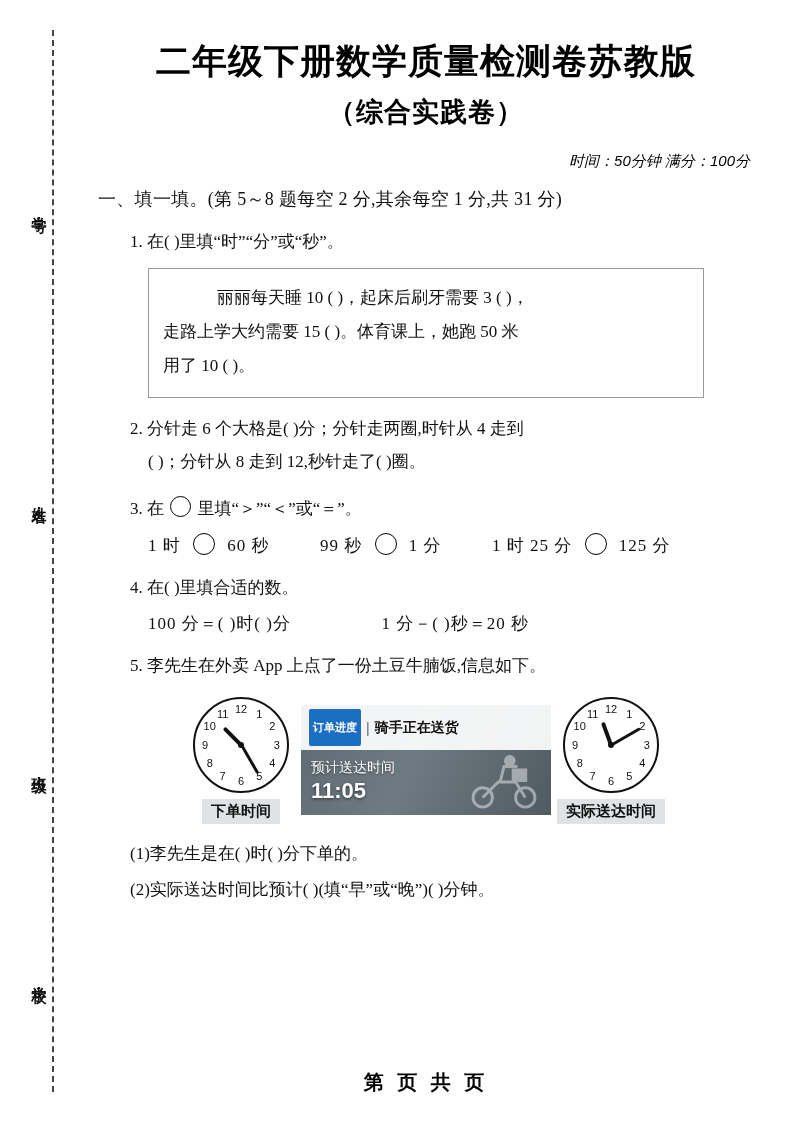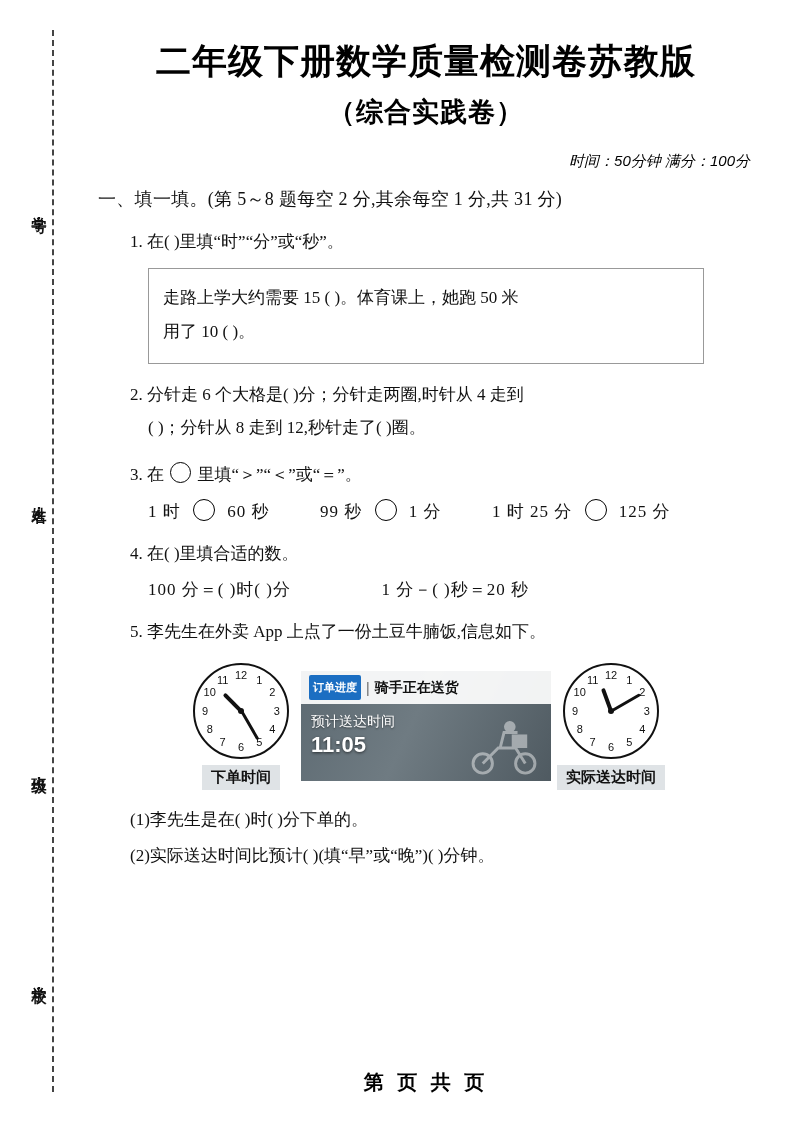--- a/index.html
+++ b/index.html
@@ -241,21 +241,21 @@
     font-weight: bold;
     padding: 4px 8px;
     display: flex;
     align-items: center;
     gap: 5px;
   }
   .phone-card .topbar .badge {
     background: #1b6ec2;
     color: #fff;
     font-size: 11px;
-    padding: 5px 4px;
+    padding: 11px 4px;
     border-radius: 2px;
   }
   .phone-card .topbar .sep { color: #666; font-weight: normal; }
   .phone-card .label {
     font-size: 14px;
     margin: 9px 0 0 10px;
     text-shadow: 0 1px 2px rgba(0,0,0,.5);
   }
   .phone-card .time {
     font-size: 22px;
@@ -302,20 +302,21 @@
   <div class="exam-meta">时间：50分钟  满分：100分</div>
 
 
   <div class="section-title">一、填一填。(第 5～8 题每空 2 分,其余每空 1 分,共 31 分)</div>
 
   <div class="q indent">
     <span class="qnum">1.</span>
     <span>在(        )里填“时”“分”或“秒”。</span>
   </div>
   <div class="framed">
+    <div class="line1">丽丽每天睡 10 (        )，起床后刷牙需要 3 (        )，</div>
     <div>走路上学大约需要 15 (        )。体育课上，她跑 50 米</div>
     <div>用了 10 (        )。</div>
   </div>
 
   <div class="q indent">
     <span class="qnum">2.</span>
     <span>分针走 6 个大格是(        )分；分针走两圈,时针从 4 走到</span>
     <div class="indent2" style="margin-left:18px">(        )；分针从 8 走到 12,秒针走了(        )圈。</div>
   </div>
 

